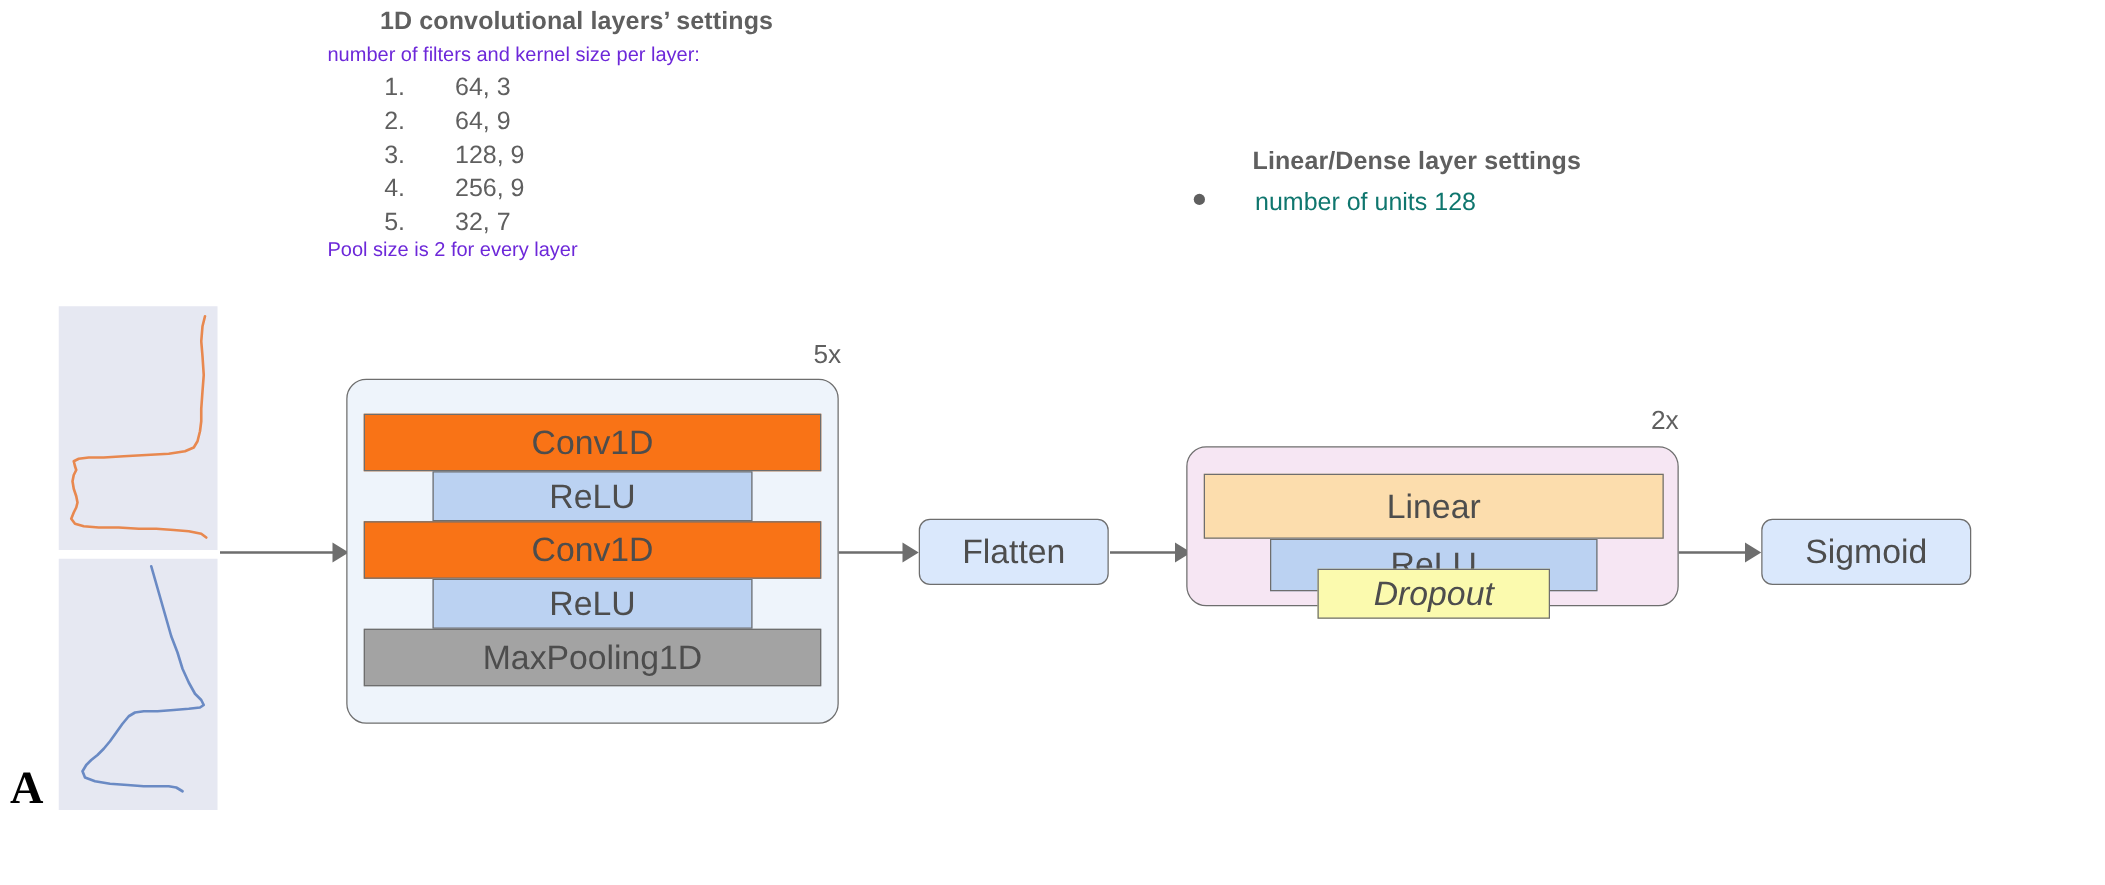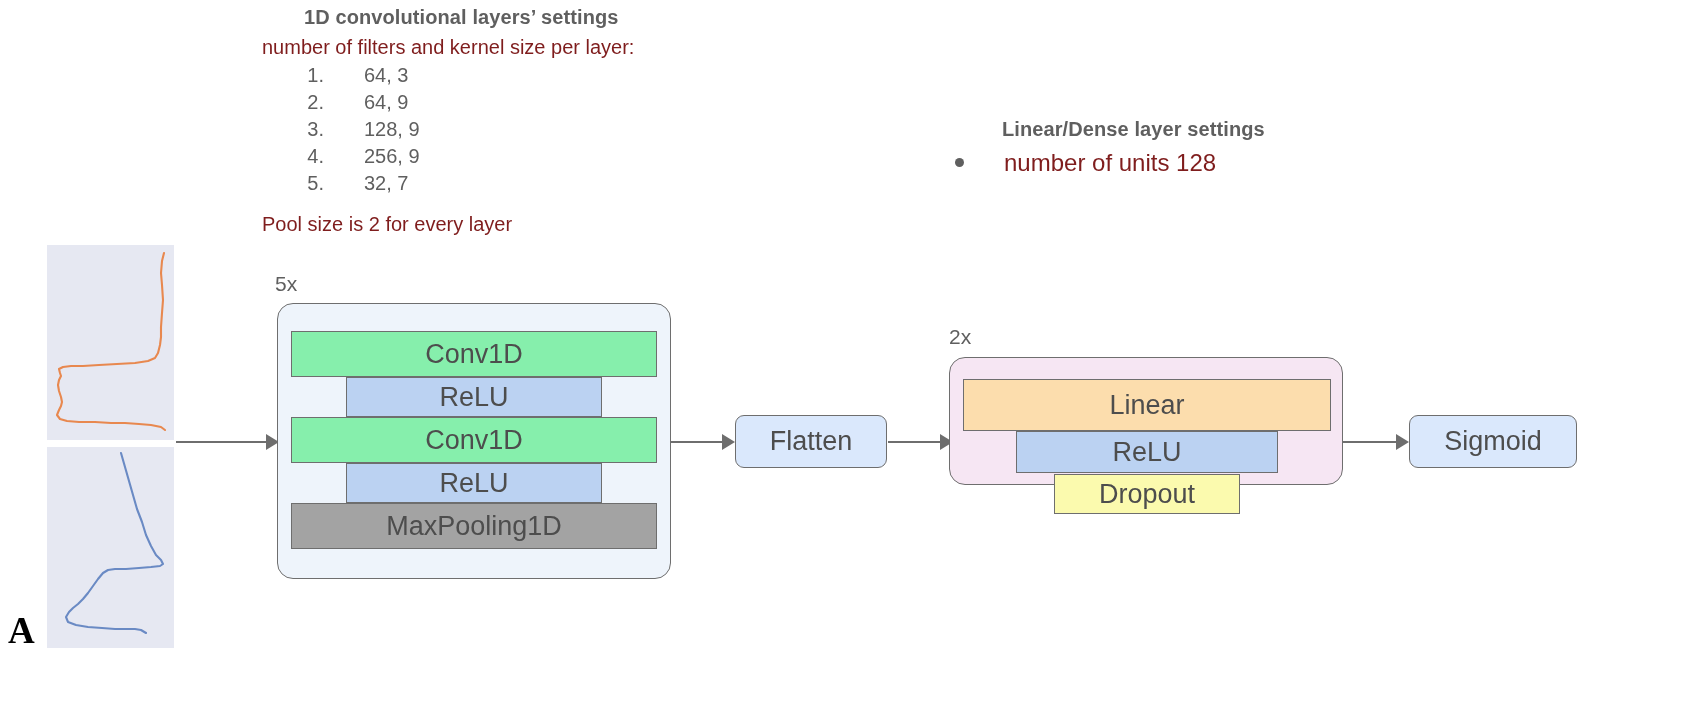--- a/index.html
+++ b/index.html
@@ -19,38 +19,38 @@
   
   .ann-block { position: absolute; }
 
   .ann-title {
     font-size: 20px;
     font-weight: bold;
     color: #5f5f5f;
     letter-spacing: 0.1px;
   }
   .ann-line {
-    font-size: 20px;
-    color: #7f1d1d;
+    font-size: 16px;
+    color: #6d28d9;
     white-space: pre;
   }
   .ann-ol { margin: 0; padding: 0; list-style: none; }
   .ann-ol li {
     font-size: 20px;
     color: #5f5f5f;
     display: flex;
     line-height: 27px;
   }
   .ann-num { width: 62px; text-align: right; padding-right: 0; }
   .ann-val { padding-left: 40px; }
 
   .ann-ul { margin: 0; padding: 0; list-style: none; }
   .ann-ul li {
-    font-size: 24px;
-    color: #7f1d1d;
+    font-size: 20px;
+    color: #0f766e;
     display: flex;
     align-items: baseline;
     line-height: 29px;
   }
   .bullet-dot {
     width: 9px; height: 9px;
     border-radius: 50%;
     background: #5f5f5f;
     display: inline-block;
     margin-right: 40px;
@@ -87,36 +87,36 @@
     border: 1.8px solid #6e6e6e;
     border-radius: 16px;
   }
   .group.conv { background: #eef4fb; }
   .group.dense { background: #f6e6f3; }
 
   .group-label {
     position: absolute;
     font-size: 21px;
     color: #5f5f5f;
-    text-align: left;
+    text-align: right;
   }
 
   
   .bar {
     position: absolute;
     box-sizing: border-box;
     border: 1.6px solid #6e6e6e;
     display: flex;
     align-items: center;
     justify-content: center;
     font-size: 27px;
     color: #4d4d4d;
     line-height: 1;
   }
-  .bar.pink   { background: #86efac; }
+  .bar.pink   { background: #f97316; }
   .bar.blue   { background: #bbd2f2; }
   .bar.green  { background: #a3a3a3; }
   .bar.orange { background: #fcddad; }
   .bar.yellow { background: #fbfaae; }
 
   
   .arrow-line {
     position: absolute;
     background: #6e6e6e;
     height: 1.8px;
@@ -160,21 +160,21 @@
     </li>
     <li>
       <span class="ann-num">4.</span>
       <span class="ann-val">256, 9</span>
     </li>
     <li>
       <span class="ann-num">5.</span>
       <span class="ann-val">32, 7</span>
     </li>
   </ul>
-  <div class="ann-line" style="margin-top:16px;">Pool size is 2 for every layer</div>
+  <div class="ann-line" style="margin-top:0;">Pool size is 2 for every layer</div>
 </div>
 
 <div class="ann-block" style="left:955px; top:118px; width:420px;">
   <div class="ann-title" style="padding-left:47px;">Linear/Dense layer settings</div>
   <ul class="ann-ul" style="margin-top:7px;">
     <li>
       <span class="bullet-dot"></span>
       <span>number of units 128</span>
     </li>
   </ul>
@@ -229,21 +229,21 @@
 
 <div class="group-label" style="left:949px; top:325px; width:394px;">2x</div>
 
 <div class="group dense" style="left:949px; top:357px; width:394px; height:128px;">
   <div class="bar orange" style="left:13px; top:21px; width:368px; height:52px;">
     <span>Linear</span>
   </div>
   <div class="bar blue" style="left:66px; top:73px; width:262px; height:42px;">
     <span>ReLU</span>
   </div>
-  <div class="bar yellow" style="left:104px; top:116px; width:186px; height:40px;">
+  <div class="bar yellow" style="left:104px; top:97px; width:186px; height:40px;font-style:italic;">
     <span>Dropout</span>
   </div>
 </div>
 
 <div class="arrow-line" style="left:1343px; top:441px; width:58px;"></div>
 <div class="arrow-head" style="left:1396px; top:434px;"></div>
 
 <div class="node round blue" style="left:1409px; top:415px; width:168px; height:53px;">
   <span>Sigmoid</span>
 </div>

